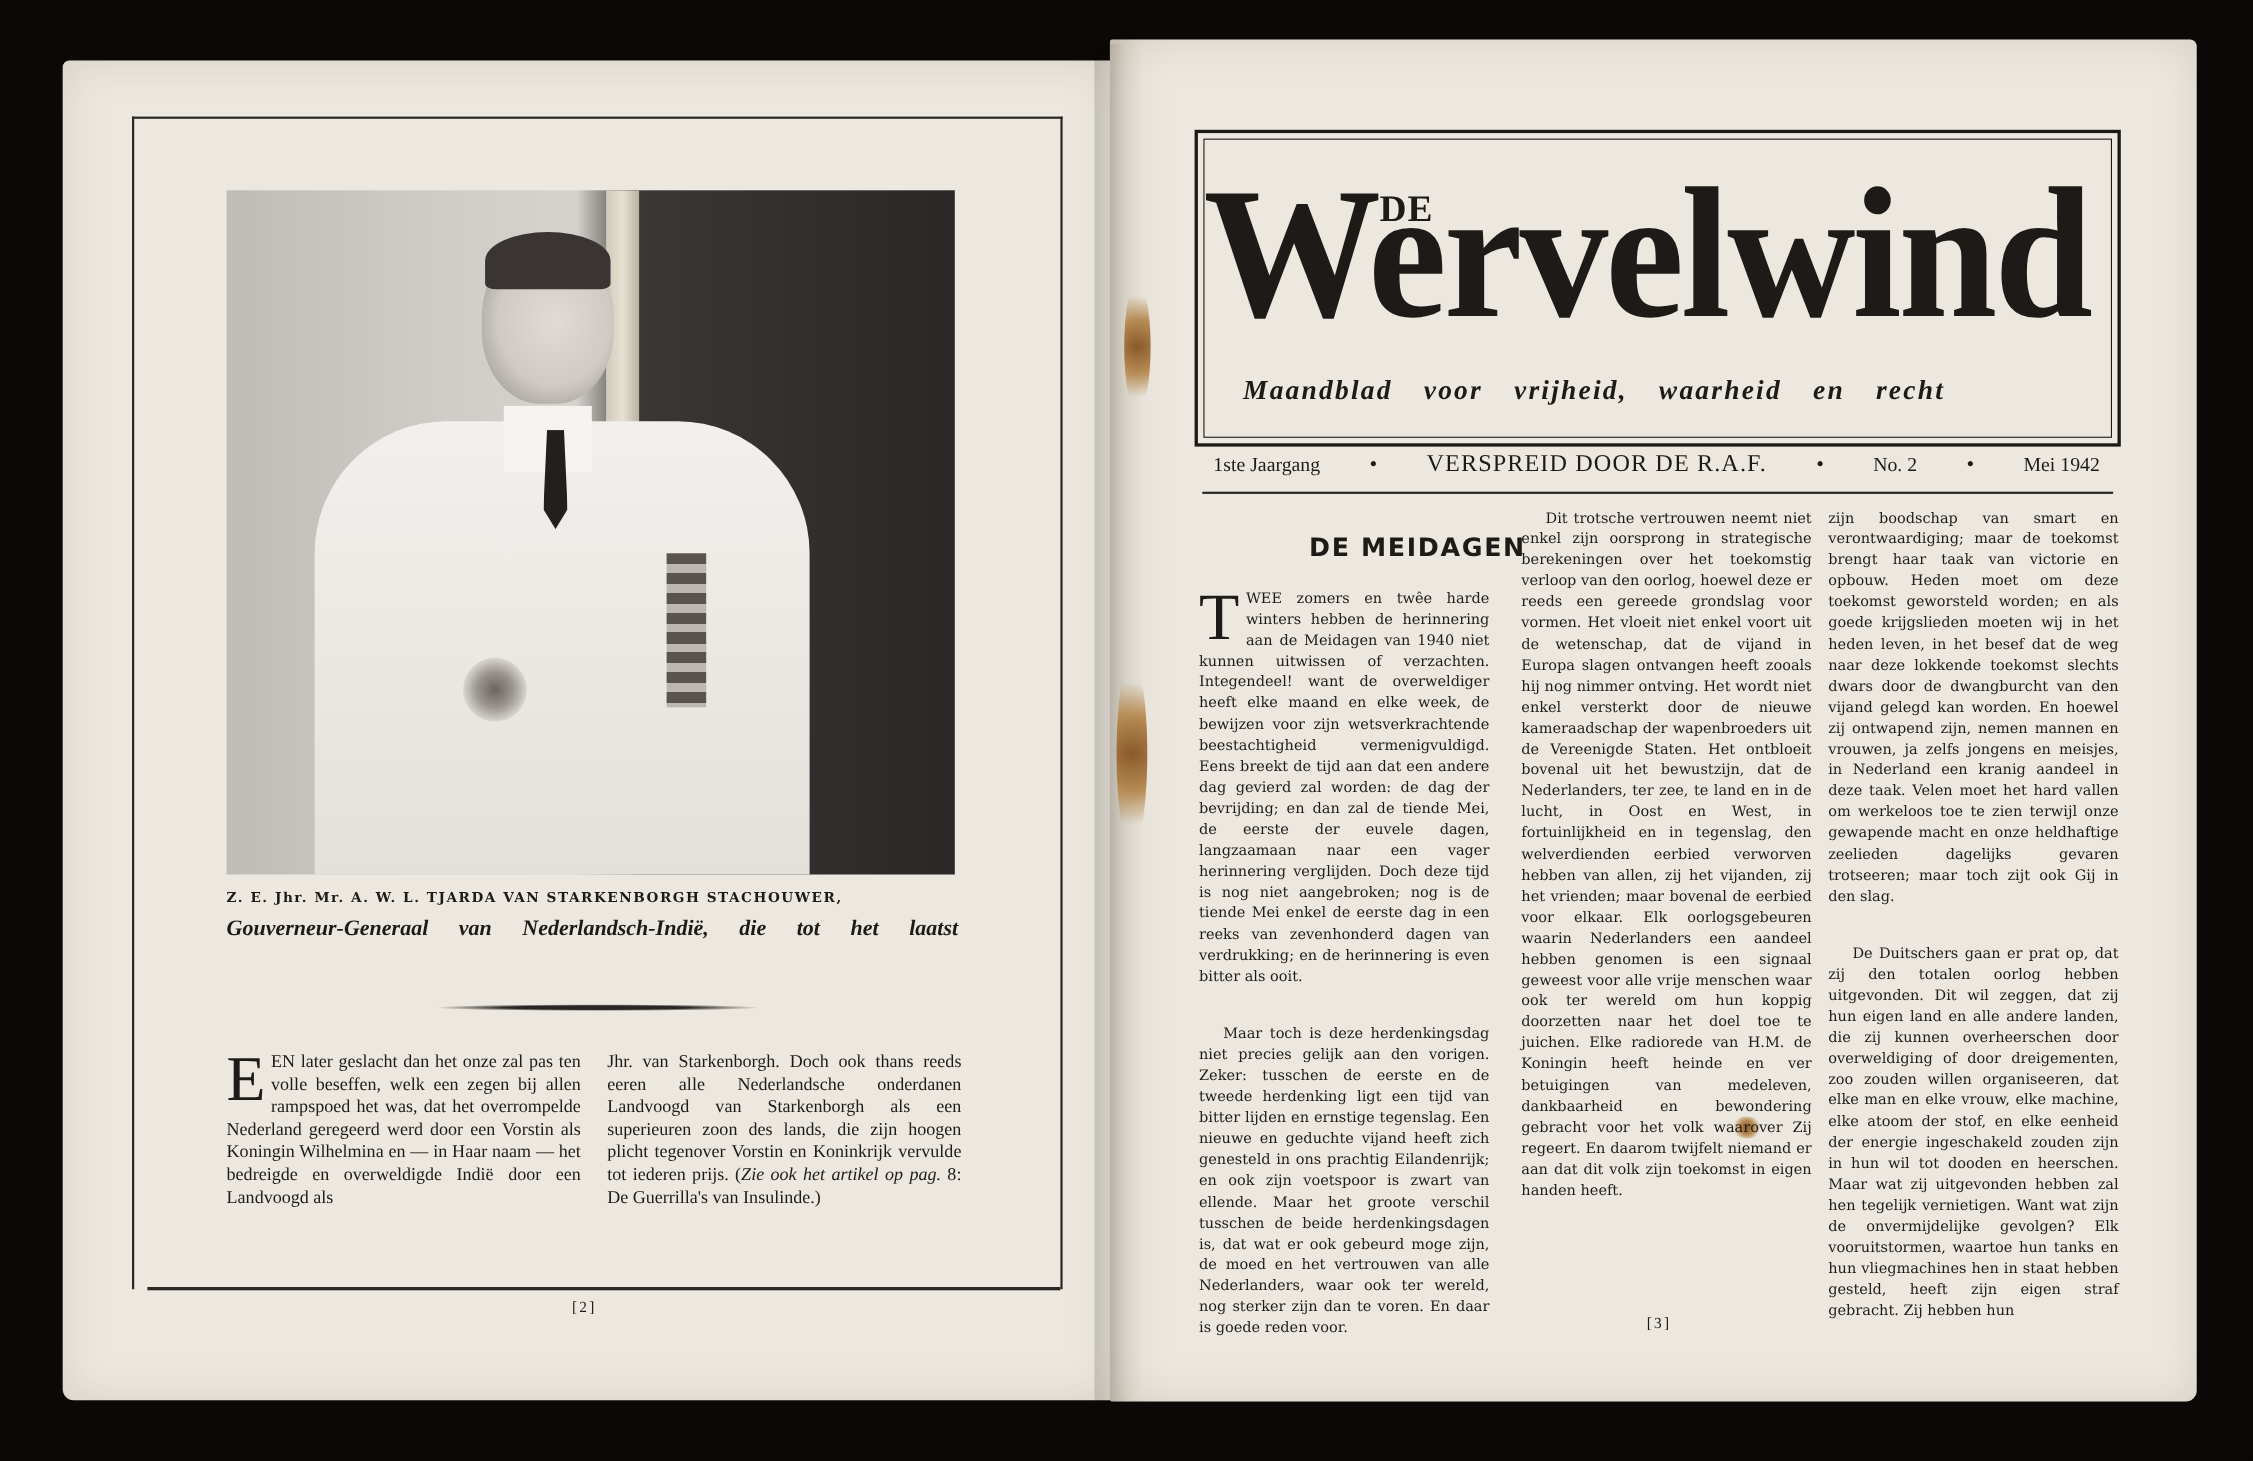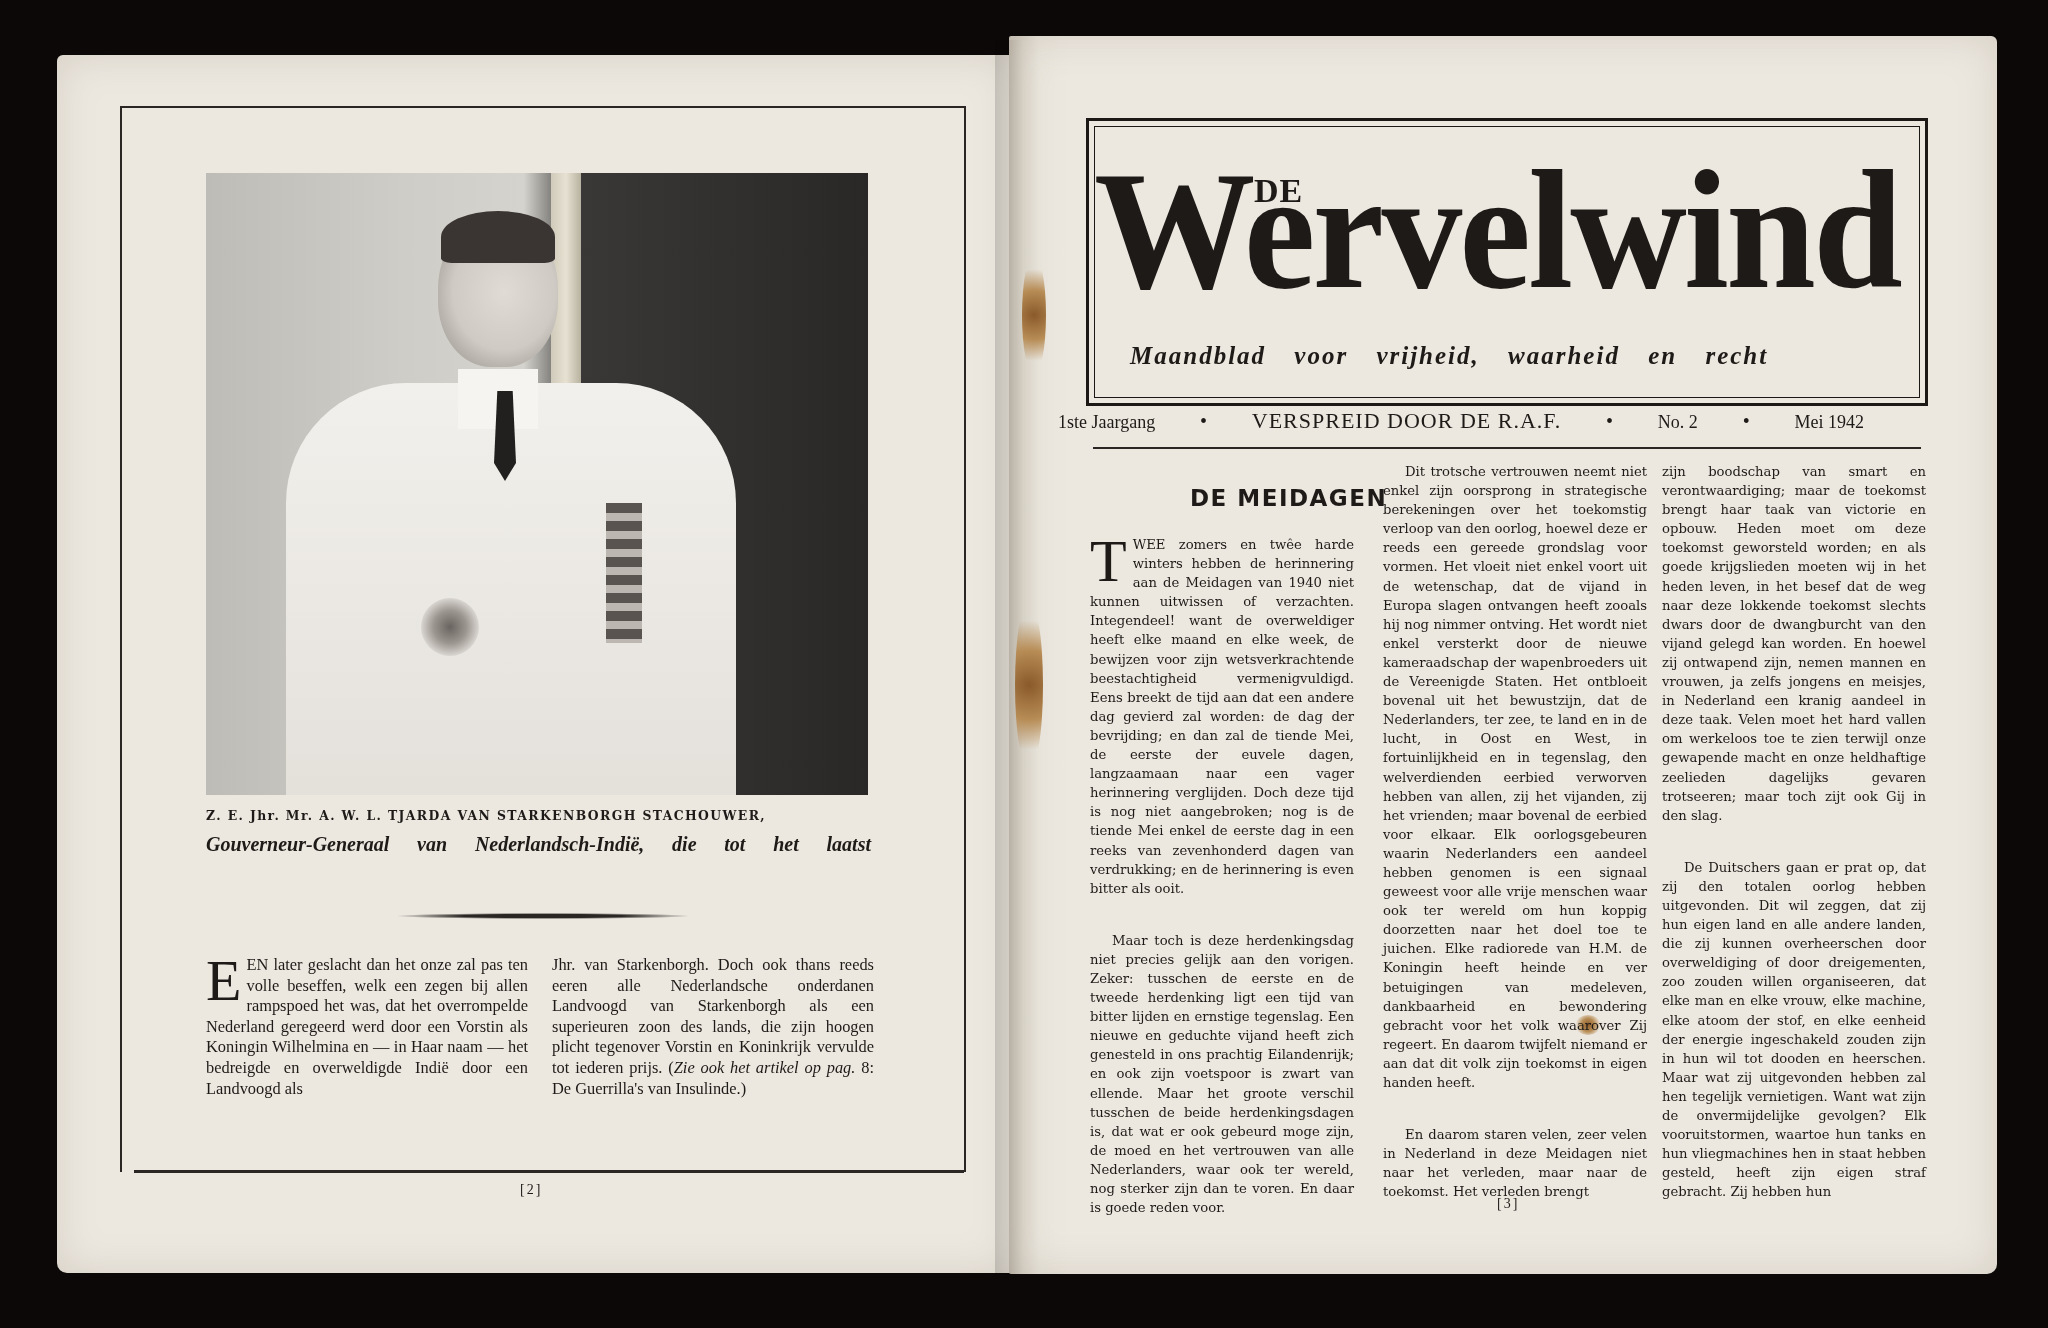--- a/index.html
+++ b/index.html
@@ -53,21 +53,21 @@
 
   
   .masthead-box { position:absolute; left:1086px; top:118px; width:836px; height:282px;
     border:3px solid #1c1816; }
   .masthead-inner { position:absolute; left:5px; top:5px; right:5px; bottom:5px; border:1px solid #1c1816; }
   .mh-de { position:absolute; left:1254px; top:172px; font-family:"Liberation Serif", serif; font-weight:bold; font-size:34px; letter-spacing:1px;text-align:right; }
   .mh-title { position:absolute; left:1094px; top:145px; width:800px; font-family:"Liberation Serif", serif; font-weight:bold;
     font-size:170px; line-height:170px; letter-spacing:-3px; transform:scaleX(0.95); transform-origin:left; }
   .mh-sub { position:absolute; left:1130px; top:342px; width:760px; font-family:"Liberation Serif", serif; font-style:italic; font-weight:bold;
     font-size:25px; word-spacing:20px; letter-spacing:2px; }
-  .issue-line { position:absolute; left:1058px; top:408px; width:806px; display:flex; justify-content:space-between; align-items:baseline;
+  .issue-line { position:absolute; left:1103px; top:408px; width:806px; display:flex; justify-content:space-between; align-items:baseline;
     font-family:"Liberation Serif", serif; }
   .issue-line .small { font-size:18px; }
   .issue-line .big { font-size:22px; letter-spacing:1px; }
   .bullet { font-size:20px; }
   .issue-rule { position:absolute; left:1093px; top:447px; width:828px; height:2px; background:#2a2623; }
 
   .article-head { position:absolute; left:1190px; top:485px; font-family:"DejaVu Sans", sans-serif; font-weight:bold; font-size:23px; letter-spacing:1.5px; }
   .col-r { position:absolute; top:462px; width:264px; font-family:"DejaVu Serif", serif; font-size:13.2px; line-height:19.1px; text-align:justify; }
   .col-r p { margin:0; text-indent:22px; }
   .col-r p.noindent { text-indent:0; }
@@ -136,21 +136,20 @@
 
 <div class="article-head">DE MEIDAGEN</div>
 
 <div class="col-r" style="left:1090px; top:535px;">
   <p class="noindent"><span class="dropcap-t">T</span><span>WEE zomers en twêe harde winters hebben de herinnering aan de Meidagen van 1940 niet kunnen uitwissen of verzachten. Integendeel! want de overweldiger heeft elke maand en elke week, de bewijzen voor zijn wetsverkrachtende beestachtigheid vermenigvuldigd. Eens breekt de tijd aan dat een andere dag gevierd zal worden: de dag der bevrijding; en dan zal de tiende Mei, de eerste der euvele dagen, langzaamaan naar een vager herinnering verglijden. Doch deze tijd is nog niet aangebroken; nog is de tiende Mei enkel de eerste dag in een reeks van zevenhonderd dagen van verdrukking; en de herinnering is even bitter als ooit.</span></p>
   <p>Maar toch is deze herdenkingsdag niet precies gelijk aan den vorigen. Zeker: tusschen de eerste en de tweede herdenking ligt een tijd van bitter lijden en ernstige tegenslag. Een nieuwe en geduchte vijand heeft zich genesteld in ons prachtig Eilandenrijk; en ook zijn voetspoor is zwart van ellende. Maar het groote verschil tusschen de beide herdenkingsdagen is, dat wat er ook gebeurd moge zijn, de moed en het vertrouwen van alle Nederlanders, waar ook ter wereld, nog sterker zijn dan te voren. En daar is goede reden voor.</p>
 </div>
 
 <div class="col-r" style="left:1383px;">
   <p>Dit trotsche vertrouwen neemt niet enkel zijn oorsprong in strategische berekeningen over het toekomstig verloop van den oorlog, hoewel deze er reeds een gereede grondslag voor vormen. Het vloeit niet enkel voort uit de wetenschap, dat de vijand in Europa slagen ontvangen heeft zooals hij nog nimmer ontving. Het wordt niet enkel versterkt door de nieuwe kameraadschap der wapenbroeders uit de Vereenigde Staten. Het ontbloeit bovenal uit het bewustzijn, dat de Nederlanders, ter zee, te land en in de lucht, in Oost en West, in fortuinlijkheid en in tegenslag, den welverdienden eerbied verworven hebben van allen, zij het vijanden, zij het vrienden; maar bovenal de eerbied voor elkaar. Elk oorlogsgebeuren waarin Nederlanders een aandeel hebben genomen is een signaal geweest voor alle vrije menschen waar ook ter wereld om hun koppig doorzetten naar het doel toe te juichen. Elke radiorede van H.M. de Koningin heeft heinde en ver betuigingen van medeleven, dankbaarheid en bewondering gebracht voor het volk waarover Zij regeert. En daarom twijfelt niemand er aan dat dit volk zijn toekomst in eigen handen heeft.</p>
-  <p>En daarom staren velen, zeer velen in Nederland in deze Meidagen niet naar het verleden, maar naar de toekomst. Het verleden brengt</p>
 </div>
 
 <div class="col-r" style="left:1662px;">
   <p class="noindent">zijn boodschap van smart en verontwaardiging; maar de toekomst brengt haar taak van victorie en opbouw. Heden moet om deze toekomst geworsteld worden; en als goede krijgslieden moeten wij in het heden leven, in het besef dat de weg naar deze lokkende toekomst slechts dwars door de dwangburcht van den vijand gelegd kan worden. En hoewel zij ontwapend zijn, nemen mannen en vrouwen, ja zelfs jongens en meisjes, in Nederland een kranig aandeel in deze taak. Velen moet het hard vallen om werkeloos toe te zien terwijl onze gewapende macht en onze heldhaftige zeelieden dagelijks gevaren trotseeren; maar toch zijt ook Gij in den slag.</p>
   <p>De Duitschers gaan er prat op, dat zij den totalen oorlog hebben uitgevonden. Dit wil zeggen, dat zij hun eigen land en alle andere landen, die zij kunnen overheerschen door overweldiging of door dreigementen, zoo zouden willen organiseeren, dat elke man en elke vrouw, elke machine, elke atoom der stof, en elke eenheid der energie ingeschakeld zouden zijn in hun wil tot dooden en heerschen. Maar wat zij uitgevonden hebben zal hen tegelijk vernietigen. Want wat zijn de onvermijdelijke gevolgen? Elk vooruitstormen, waartoe hun tanks en hun vliegmachines hen in staat hebben gesteld, heeft zijn eigen straf gebracht. Zij hebben hun</p>
 </div>
 
 <div class="page-num" style="left:1497px; top:1196px;">[3]</div>
 
 </body></html>

